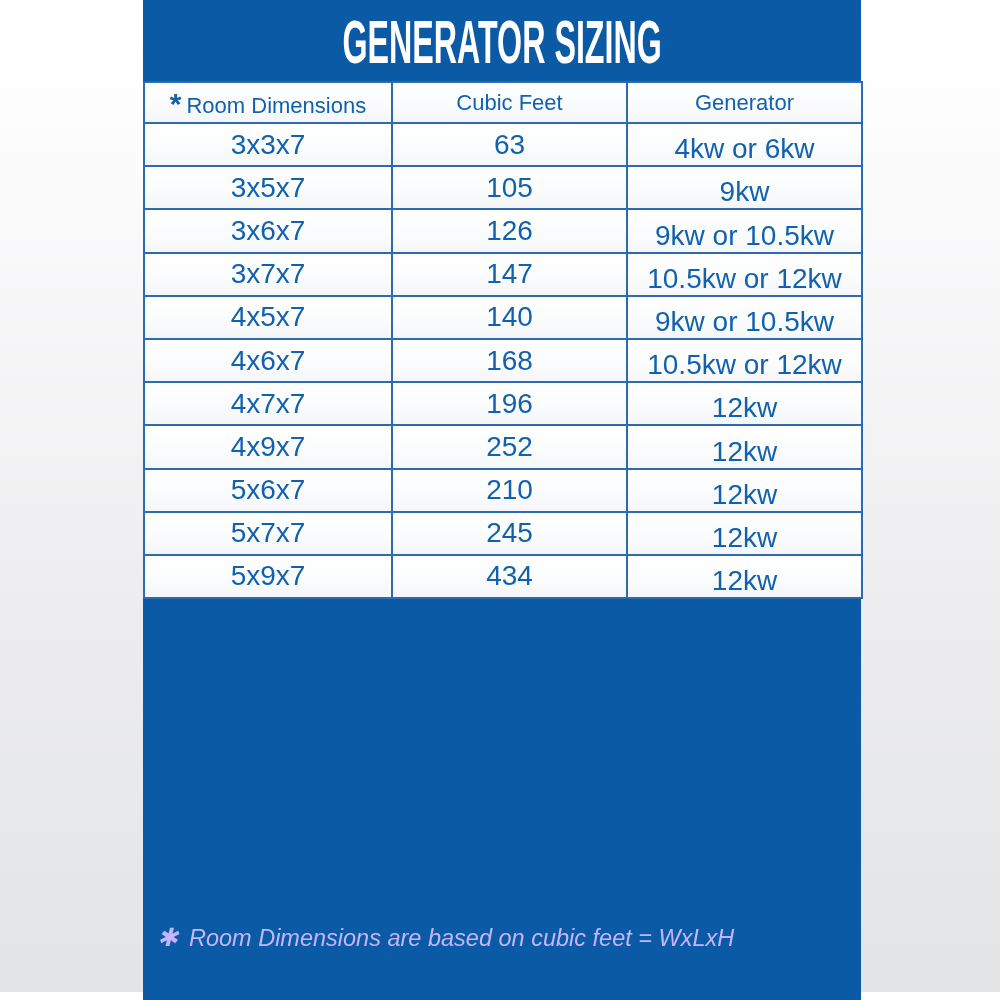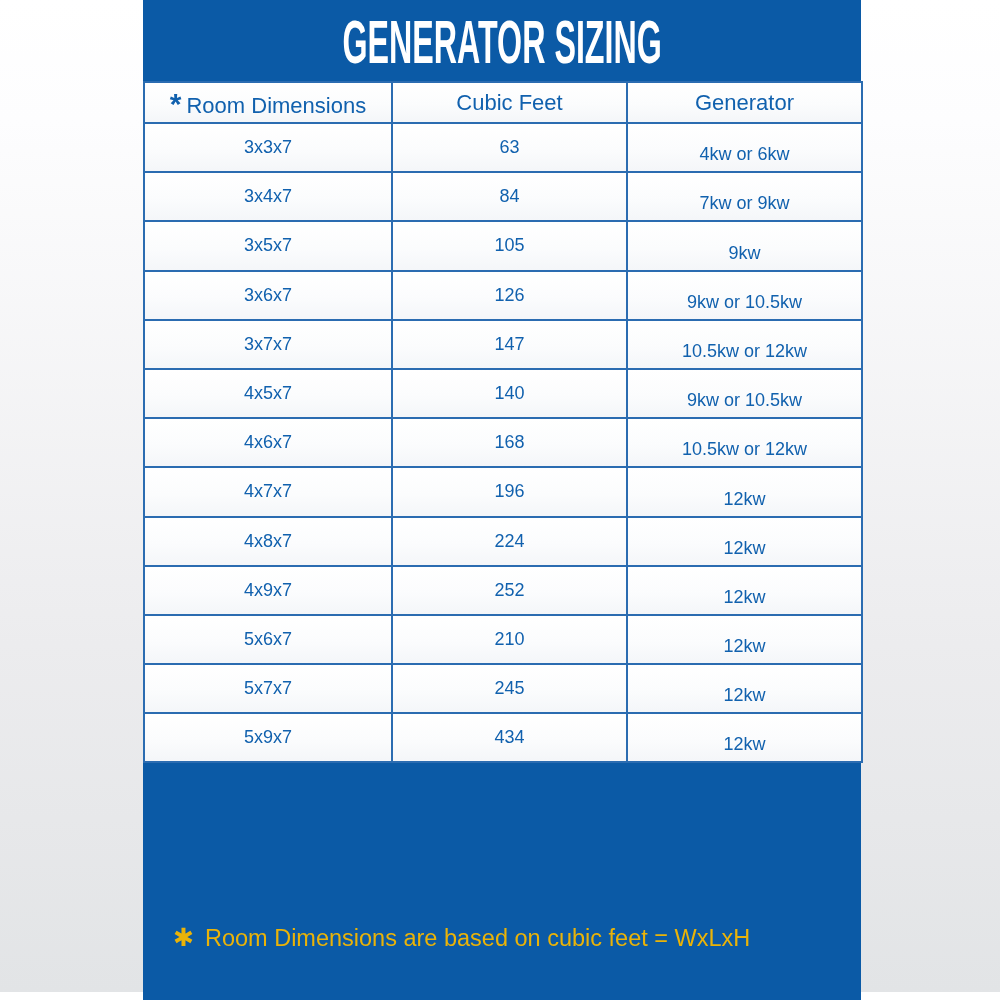--- a/index.html
+++ b/index.html
@@ -54,43 +54,43 @@
     overflow:hidden;
     white-space:nowrap;
   }
   table.sizing th {
     height:39px;
     font-size:22px;
     font-weight:normal;
   }
   table.sizing td {
     height:41.2px;
-    font-size:18px;
+    font-size:28px;
   }
   table.sizing td:nth-child(3) {
     vertical-align:bottom;
-    padding-bottom:6px;
   }
   .hdr-ast {
     color:#1161ae;
     font-weight:bold;
     font-size:30px;
     margin-right:5px;
     position:relative;
     top:1px;
   }
   .footnote {
     position:absolute;
-    left:30px; top:924px;
+    left:14px; top:924px;
     width:690px;
     display:flex;
     align-items:center;
-    color:#eab308;
+    color:#c4b5fd;
     font-size:23.5px;
     white-space:nowrap;
+    font-style:italic;
   }
   .foot-ast {
     font-size:25px;
     margin-right:11px;
     position:relative;
     top:-1px;
   }
 </style>
 </head>
 <body>
@@ -115,25 +115,20 @@
           <th>Generator</th>
         </tr>
       </thead>
       <tbody>
           <tr>
             <td>3x3x7</td>
             <td>63</td>
             <td>4kw or 6kw</td>
           </tr>
           <tr>
-            <td>3x4x7</td>
-            <td>84</td>
-            <td>7kw or 9kw</td>
-          </tr>
-          <tr>
             <td>3x5x7</td>
             <td>105</td>
             <td>9kw</td>
           </tr>
           <tr>
             <td>3x6x7</td>
             <td>126</td>
             <td>9kw or 10.5kw</td>
           </tr>
           <tr>
@@ -147,25 +142,20 @@
             <td>9kw or 10.5kw</td>
           </tr>
           <tr>
             <td>4x6x7</td>
             <td>168</td>
             <td>10.5kw or 12kw</td>
           </tr>
           <tr>
             <td>4x7x7</td>
             <td>196</td>
-            <td>12kw</td>
-          </tr>
-          <tr>
-            <td>4x8x7</td>
-            <td>224</td>
             <td>12kw</td>
           </tr>
           <tr>
             <td>4x9x7</td>
             <td>252</td>
             <td>12kw</td>
           </tr>
           <tr>
             <td>5x6x7</td>
             <td>210</td>

